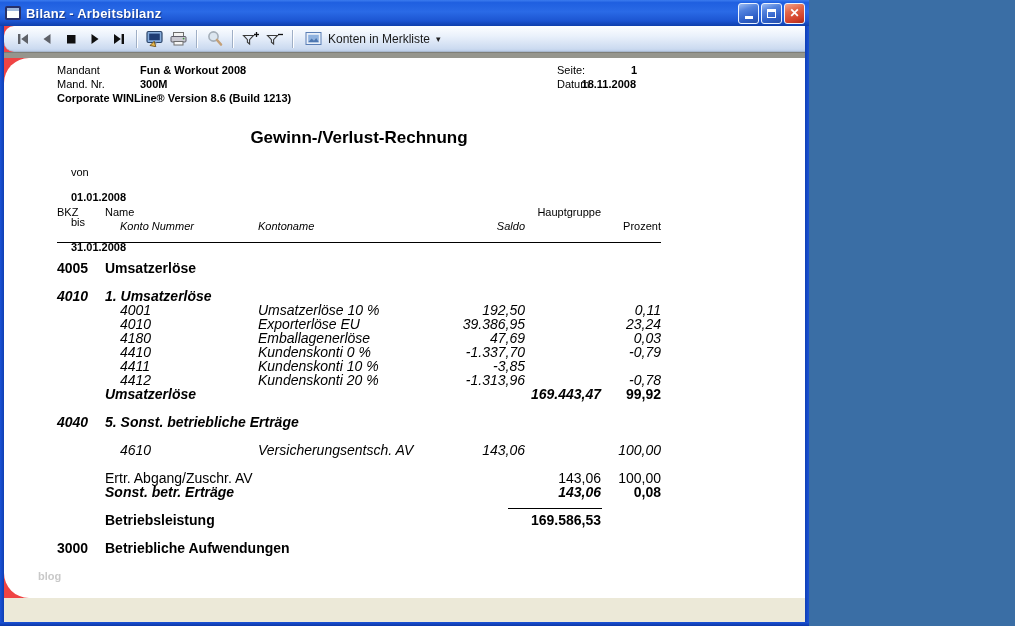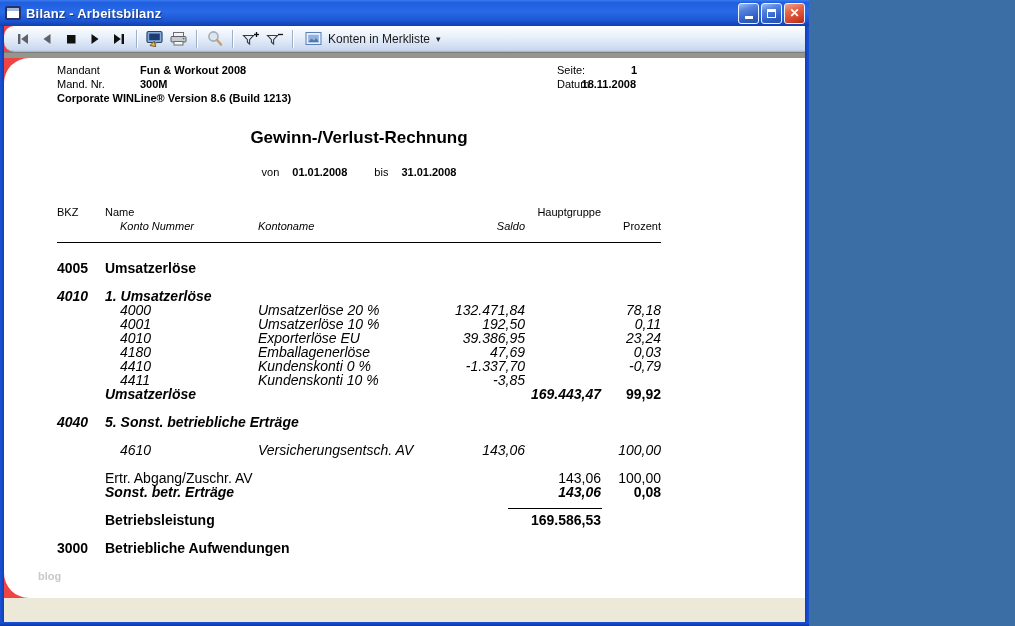--- a/index.html
+++ b/index.html
@@ -212,21 +212,21 @@
       <div class="abs b" style="left:136px; top:6px;">Fun &amp; Workout 2008</div>
       <div class="abs" style="left:53px; top:20px;">Mand. Nr.</div>
       <div class="abs b" style="left:136px; top:20px;">300M</div>
       <div class="abs b" style="left:53px; top:34px;">Corporate WINLine® Version 8.6 (Build 1213)</div>
       <div class="abs" style="left:553px; top:6px;">Seite:</div>
       <div class="abs b ra" style="left:576px; top:6px; width:57px;">1</div>
       <div class="abs" style="left:553px; top:20px;">Datum</div>
       <div class="abs b ra" style="left:552px; top:20px; width:80px;">18.11.2008</div>
 
       <div class="abs doc-title" style="left:53px; top:70px; width:604px;">Gewinn-/Verlust-Rechnung</div>
-      <div class="abs period" style="left:53px; top:108px; width:604px;">
+      <div class="abs period" style="left:53px; top:108px; width:604px;flex-direction:column;">
         <span>von</span>
         <span class="b">01.01.2008</span>
         <span style="margin-left:14px">bis</span>
         <span class="b">31.01.2008</span>
       </div>
 
       <div class="abs" style="left:53px; top:148px;">BKZ</div>
       <div class="abs" style="left:101px; top:148px;">Name</div>
       <div class="abs ra" style="left:466px; top:148px; width:131px;">Hauptgruppe</div>
       <div class="abs i" style="left:116px; top:162px;">Konto Nummer</div>
@@ -239,26 +239,20 @@
           <div class="row group-bold">
             <span class="bkz">4005</span>
             <span class="name">Umsatzerlöse</span>
           </div>
           <div class="row spacer"></div>
           <div class="row group-bolditalic">
             <span class="bkz">4010</span>
             <span class="name">1. Umsatzerlöse</span>
           </div>
           <div class="row account">
-            <span class="konto">4000</span>
-            <span class="kname">Umsatzerlöse 20 %</span>
-            <span class="saldo">132.471,84</span>
-            <span class="proz">78,18</span>
-          </div>
-          <div class="row account">
             <span class="konto">4001</span>
             <span class="kname">Umsatzerlöse 10 %</span>
             <span class="saldo">192,50</span>
             <span class="proz">0,11</span>
           </div>
           <div class="row account">
             <span class="konto">4010</span>
             <span class="kname">Exporterlöse EU</span>
             <span class="saldo">39.386,95</span>
             <span class="proz">23,24</span>
@@ -272,20 +266,26 @@
           <div class="row account">
             <span class="konto">4410</span>
             <span class="kname">Kundenskonti 0 %</span>
             <span class="saldo">-1.337,70</span>
             <span class="proz">-0,79</span>
           </div>
           <div class="row account">
             <span class="konto">4411</span>
             <span class="kname">Kundenskonti 10 %</span>
             <span class="saldo">-3,85</span>
+          </div>
+          <div class="row account">
+            <span class="konto">4412</span>
+            <span class="kname">Kundenskonti 20 %</span>
+            <span class="saldo">-1.313,96</span>
+            <span class="proz">-0,78</span>
           </div>
           <div class="row total-bolditalic">
             <span class="name">Umsatzerlöse</span>
             <span class="hgrp">169.443,47</span>
             <span class="proz">99,92</span>
           </div>
           <div class="row spacer"></div>
           <div class="row group-bolditalic">
             <span class="bkz">4040</span>
             <span class="name">5. Sonst. betriebliche Erträge</span>

